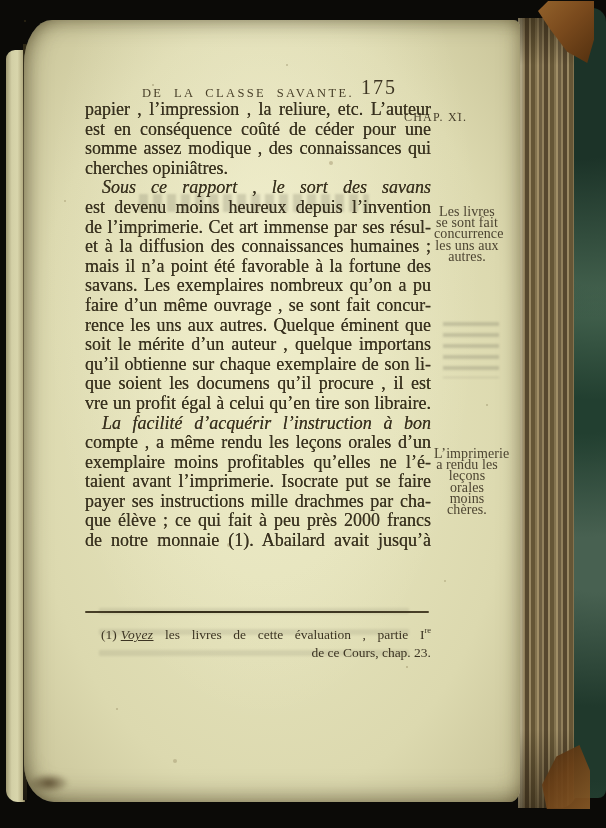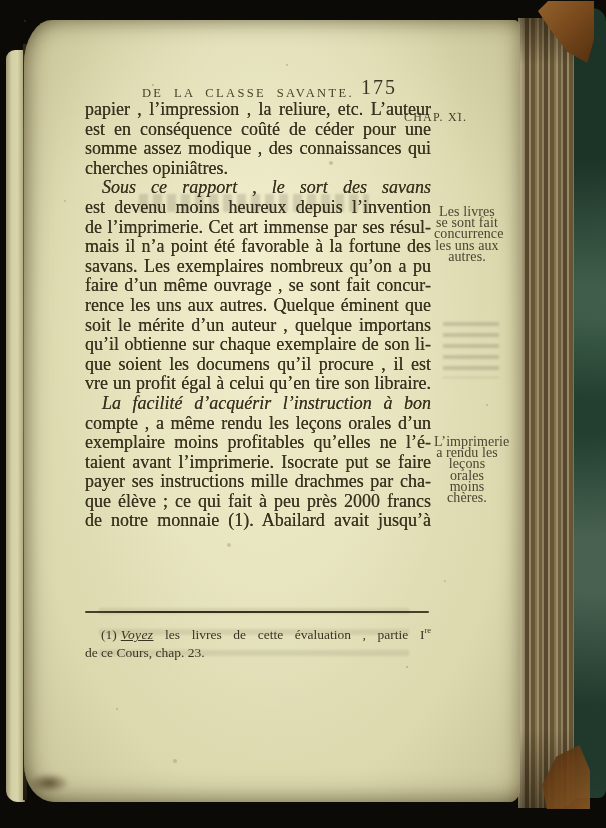--- a/index.html
+++ b/index.html
@@ -105,21 +105,21 @@
 
   .chapter{
     position:absolute;left:380px;top:90px;width:80px;
     font-size:12px;letter-spacing:1.2px;color:#453d2a;white-space:nowrap;
   }
   .margin-note{
     position:absolute;left:410px;width:66px;text-align:center;
     font-size:14px;line-height:11.2px;color:#4c4431;letter-spacing:.1px;
   }
   .note1{top:186px;}
-  .note2{top:416px;}
+  .note2{top:428px;}
 
   .text-block{position:absolute;left:61px;top:80px;width:346px;color:#38311f;}
   .line{
     font-size:18px;line-height:19.6px;height:19.6px;overflow:hidden;
     text-align:justify;text-align-last:justify;
     text-shadow:0 0 .5px rgba(52,44,24,.85);
   }
   .line.indent{text-indent:17px;font-style:italic;}
   .line.last{text-align-last:left;}
 
@@ -129,21 +129,21 @@
     border-radius:1px;
   }
   .footnote{
     position:absolute;left:61px;top:599px;width:346px;color:#3c3423;
     font-size:13.5px;line-height:22.5px;
   }
   .fn-line1{text-align:justify;text-align-last:justify;text-indent:16px;height:22.5px;overflow:hidden;}
   .fn-line1 .fn-marker{margin-right:4px;}
   .fn-line1 i{letter-spacing:.4px;text-decoration:underline;}
   .fn-line1 sup{font-size:8.5px;}
-  .fn-line2{text-align:left;}
+  .fn-line2{text-align:right;}
 </style>
 </head>
 <body>
 
 <div class="scene">
 
   <div class="facing-page"></div>
   <div class="gutter"></div>
   <div class="fore-edge"></div>
   <div class="cover"></div>
@@ -175,20 +175,21 @@
 
         <div class="line last">cherches opiniâtres.</div>
 
         <div class="line indent">Sous ce rapport , le sort des savans modernes</div>
 
         <div class="line">est devenu moins heureux depuis l’invention</div>
 
         <div class="line">de l’imprimerie. Cet art immense par ses résul-</div>
 
 
+        <div class="line">et à la diffusion des connaissances humaines ;</div>
 
         <div class="line">mais il n’a point été favorable à la fortune des</div>
 
         <div class="line">savans. Les exemplaires nombreux qu’on a pu</div>
 
         <div class="line">faire d’un même ouvrage , se sont fait concur-</div>
 
         <div class="line">rence les uns aux autres. Quelque éminent que</div>
 
         <div class="line">soit le mérite d’un auteur , quelque importans</div>

